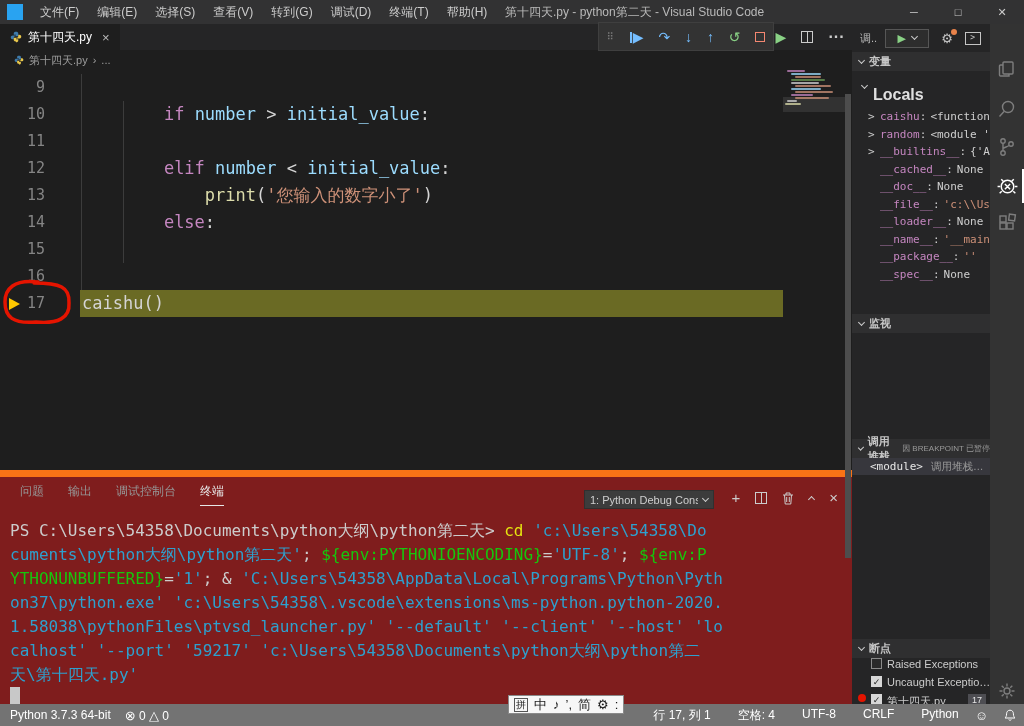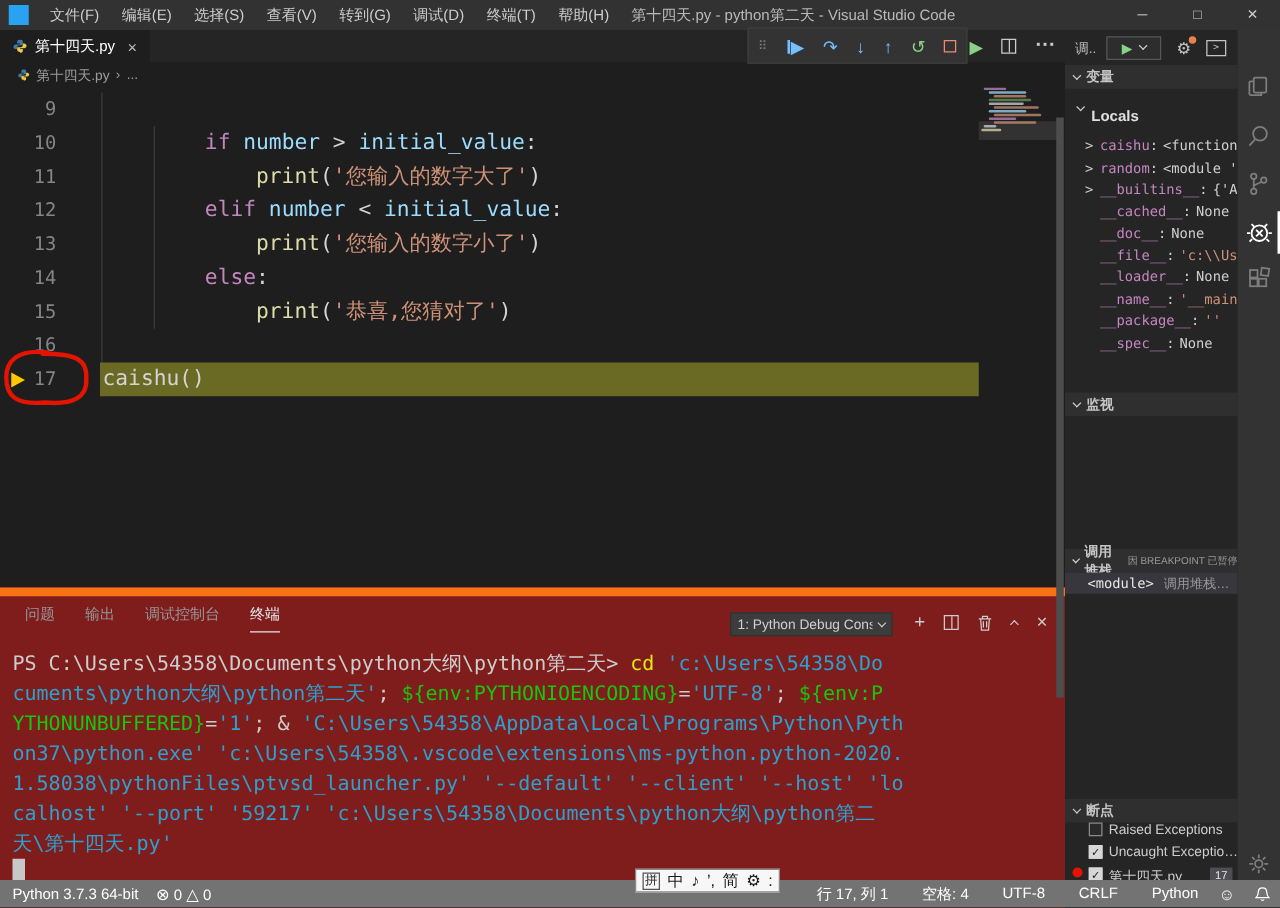--- a/index.html
+++ b/index.html
@@ -93,21 +93,21 @@
   .sec-badge { font-weight:normal; font-size:8px; color:#999999; white-space:nowrap; }
 
   #vars-list { position:absolute; top:84px; left:0; width:138px; }
   .var-row { display:flex; height:17.5px; align-items:center; padding-left:16px;
     font:11px "DejaVu Sans Mono", monospace; white-space:nowrap; overflow:hidden; }
   .var-chev { width:12px; flex:none; color:#cccccc; }
   .var-name { color:#c586c0; }
   .var-sep { color:#cccccc; margin-right:4px; }
   .v-pl { color:#cfcfcf; } .v-str { color:#ce9178; }
   #locals-row { position:absolute; top:62px; left:10px; display:flex; gap:6px; 
-    font-size:12px; font-weight:bold; color:#e0e0e0; }
+    font-size:16px; font-weight:bold; color:#e0e0e0; }
 
   #frame-row { position:absolute; top:434px; left:0; width:138px; height:17px; background:#37373d;
     display:flex; align-items:center; padding:0 6px 0 18px; font:11px "DejaVu Sans Mono", monospace; color:#e6e6e6; }
   #frame-file { margin-left:8px; color:#9a9a9a; font-family:"Liberation Sans",sans-serif; font-size:10.5px;
     white-space:nowrap; overflow:hidden; }
 
   #bp-list { position:absolute; top:634px; left:0; width:138px; }
   .bp-row { display:flex; align-items:flex-start; height:18px; padding-left:6px; gap:5px; font-size:11px; color:#cccccc; }
   .bp-dot { width:8px; height:8px; border-radius:50%; background:#e51400; flex:none; }
   .bp-dot.empty { background:transparent; }
@@ -188,37 +188,35 @@
     <div id="code-lines">
         <div class="code-row">
           <div class="gutter-num">9</div>
         </div>
         <div class="code-row">
           <div class="gutter-num">10</div>
           <div class="code-text"><span class="tk-pl">        </span><span class="tk-kw">if</span><span class="tk-pl"> </span><span class="tk-var">number</span><span class="tk-pl"> &gt; </span><span class="tk-var">initial_value</span><span class="tk-pl">:</span></div>
         </div>
         <div class="code-row">
           <div class="gutter-num">11</div>
-          <div class="code-text"><span class="tk-pl">            </span><span class="tk-fn">print</span><span class="tk-pl">(</span><span class="tk-str">'您输入的数字大了'</span><span class="tk-pl">)</span></div>
         </div>
         <div class="code-row">
           <div class="gutter-num">12</div>
           <div class="code-text"><span class="tk-pl">        </span><span class="tk-kw">elif</span><span class="tk-pl"> </span><span class="tk-var">number</span><span class="tk-pl"> &lt; </span><span class="tk-var">initial_value</span><span class="tk-pl">:</span></div>
         </div>
         <div class="code-row">
           <div class="gutter-num">13</div>
           <div class="code-text"><span class="tk-pl">            </span><span class="tk-fn">print</span><span class="tk-pl">(</span><span class="tk-str">'您输入的数字小了'</span><span class="tk-pl">)</span></div>
         </div>
         <div class="code-row">
           <div class="gutter-num">14</div>
           <div class="code-text"><span class="tk-pl">        </span><span class="tk-kw">else</span><span class="tk-pl">:</span></div>
         </div>
         <div class="code-row">
           <div class="gutter-num">15</div>
-          <div class="code-text"><span class="tk-pl">            </span><span class="tk-fn">print</span><span class="tk-pl">(</span><span class="tk-str">'恭喜,您猜对了'</span><span class="tk-pl">)</span></div>
         </div>
         <div class="code-row">
           <div class="gutter-num">16</div>
           <div class="code-text"></div>
         </div>
         <div class="code-row">
           <div class="cur-bar"></div>
           <div class="dbg-arrow"></div>
           <div class="gutter-num">17</div>
           <div class="code-text"><span class="tk-pl">caishu</span><span class="tk-pl">()</span></div>

